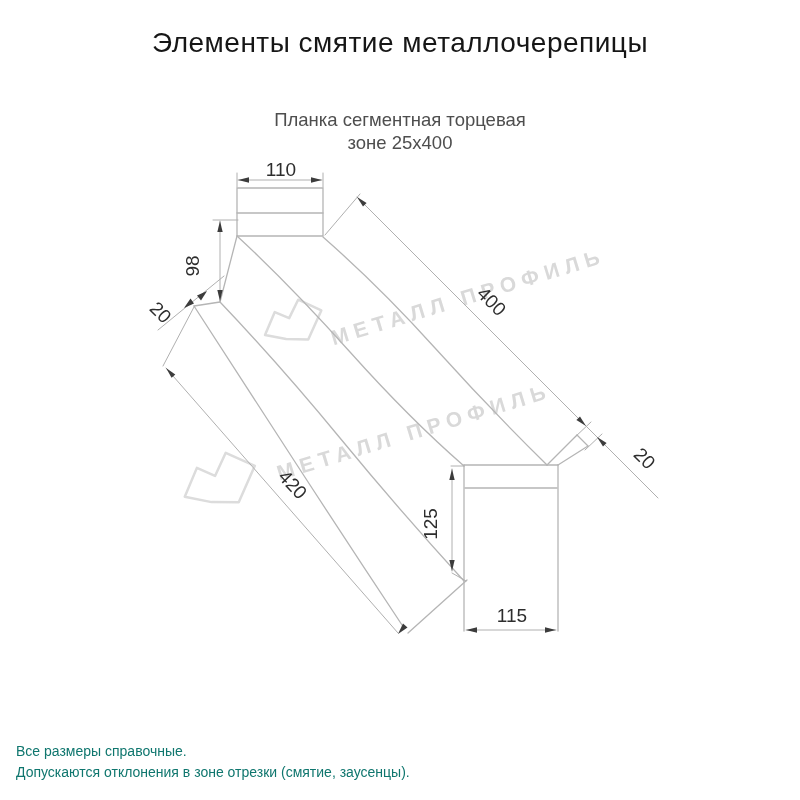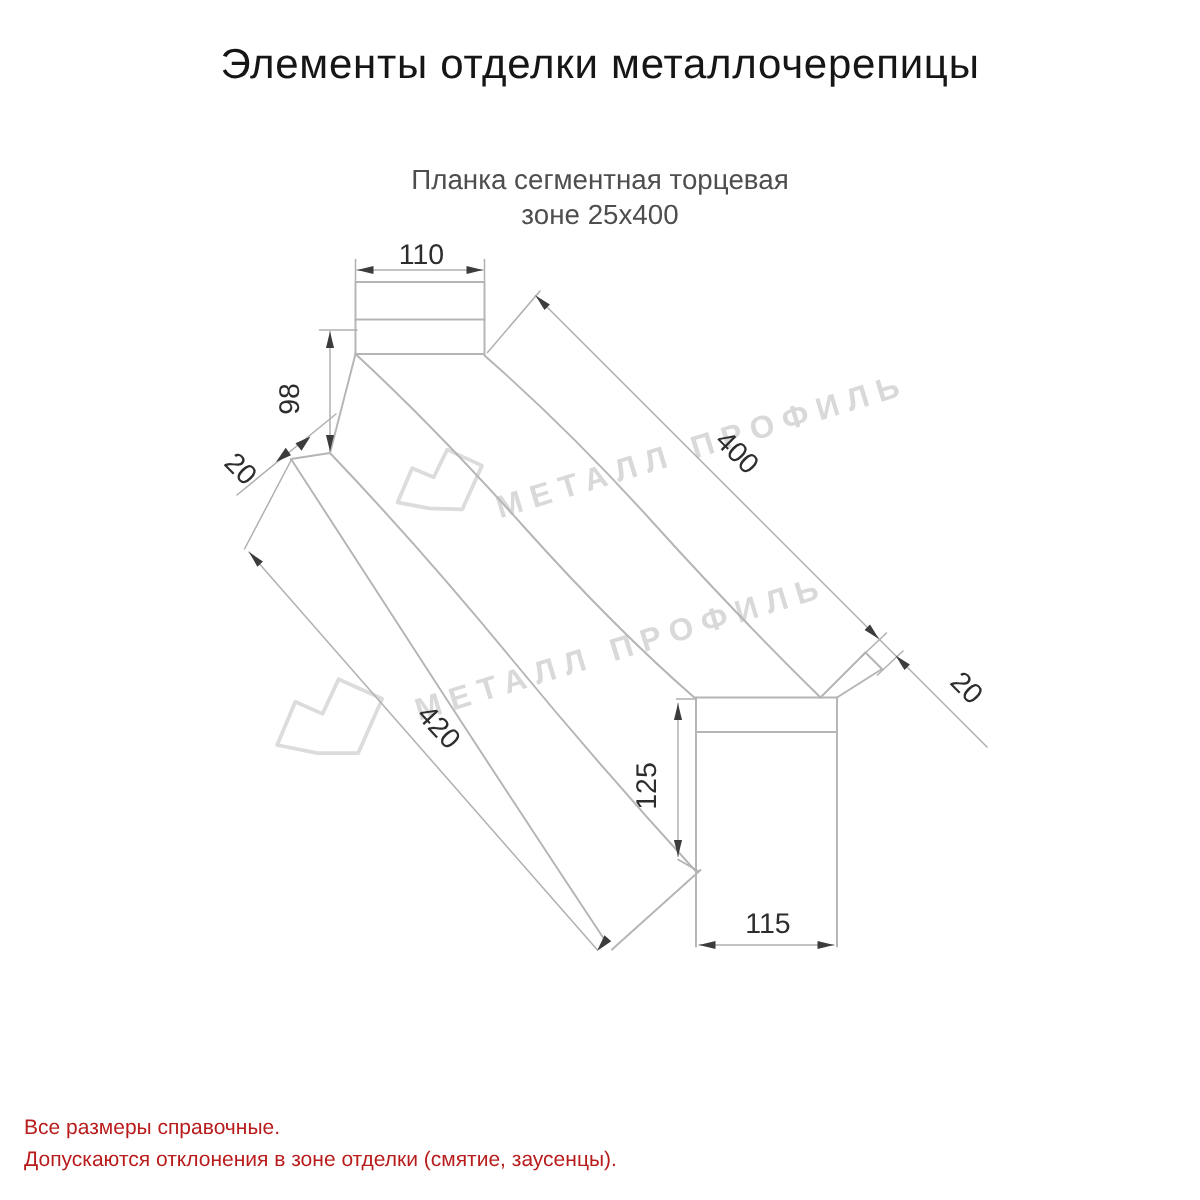--- a/index.html
+++ b/index.html
@@ -2,36 +2,36 @@
 <html><head>
 <meta charset="utf-8">
 <style>
   html,body{margin:0;padding:0;background:#ffffff;}
   #page{position:relative;width:800px;height:800px;background:#ffffff;overflow:hidden;
         font-family:"Liberation Sans","DejaVu Sans",sans-serif;}
   #title{position:absolute;top:27px;left:0;width:800px;text-align:center;
          font-size:28px;color:#161616;letter-spacing:0.5px;}
   #subtitle{position:absolute;top:108px;left:0;width:800px;text-align:center;
             font-size:18.5px;color:#4e4e4e;line-height:23px;}
-  #footer{position:absolute;left:16px;top:741px;font-size:14px;color:#b91c1c;line-height:21px;}
+  #footer{position:absolute;left:16px;top:741px;font-size:14px;color:#0f766e;line-height:21px;}
   svg{position:absolute;left:0;top:0;}
   .edge{stroke:#b5b5b5;stroke-width:1.3;fill:none;stroke-linecap:round;}
   .dim{stroke:#b0b0b0;stroke-width:1;fill:none;stroke-linecap:round;}
   .arrow{fill:#3c3c3c;stroke:none;}
   .dimtext{font-family:"Liberation Sans","DejaVu Sans",sans-serif;font-size:19px;fill:#2d2d2d;}
   .wmtext{font-family:"Liberation Sans","DejaVu Sans",sans-serif;font-size:21px;font-weight:bold;
           fill:#d9d9d9;letter-spacing:6px;}
   .wmlogo{stroke:#dcdcdc;stroke-width:2.5;fill:#ffffff;stroke-linejoin:round;}
 </style>
 </head>
 <body>
 
 <div id="page">
 
-  <div id="title">Элементы отделки металлочерепицы</div>
+  <div id="title">Элементы смятие металлочерепицы</div>
 
   <div id="subtitle">
     <div>Планка сегментная торцевая</div>
     <div>зоне 25х400</div>
   </div>
 
   <svg width="800" height="800" viewBox="0 0 800 800">
 
     <g>
       <g transform="translate(258,312) rotate(-17)">
@@ -130,16 +130,16 @@
       <line class="dim" x1="466" y1="630" x2="556" y2="630"></line>
       <path class="arrow" d="M466,630 l11,-2.7 l0,5.4 Z"></path>
       <path class="arrow" d="M556,630 l-11,-2.7 l0,5.4 Z"></path>
       <text class="dimtext" x="512" y="622" text-anchor="middle">115</text>
     </g>
 
   </svg>
 
   <div id="footer">
     <div>Все размеры справочные.</div>
-    <div>Допускаются отклонения в зоне отделки (смятие, заусенцы).</div>
+    <div>Допускаются отклонения в зоне отрезки (смятие, заусенцы).</div>
   </div>
 
 </div>
 
 </body></html>

